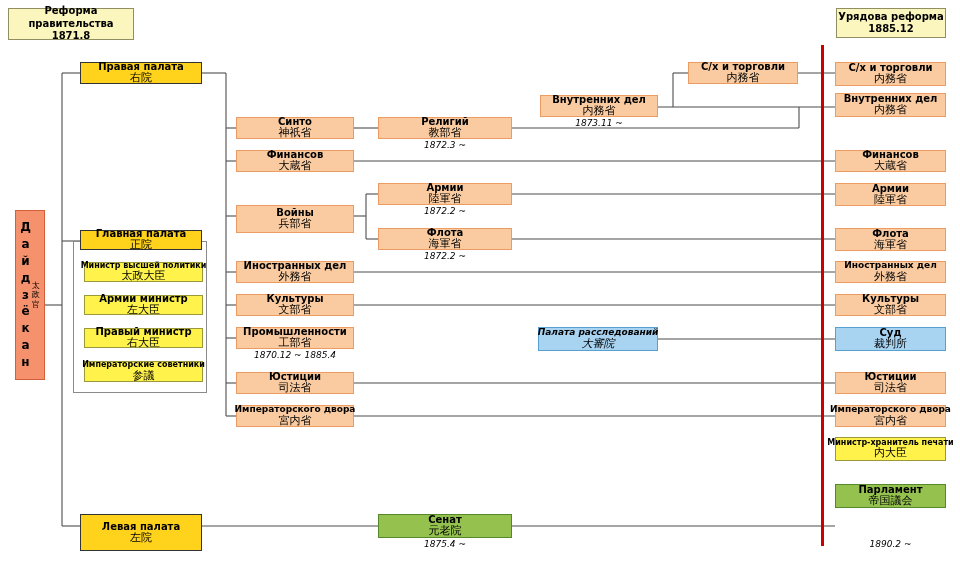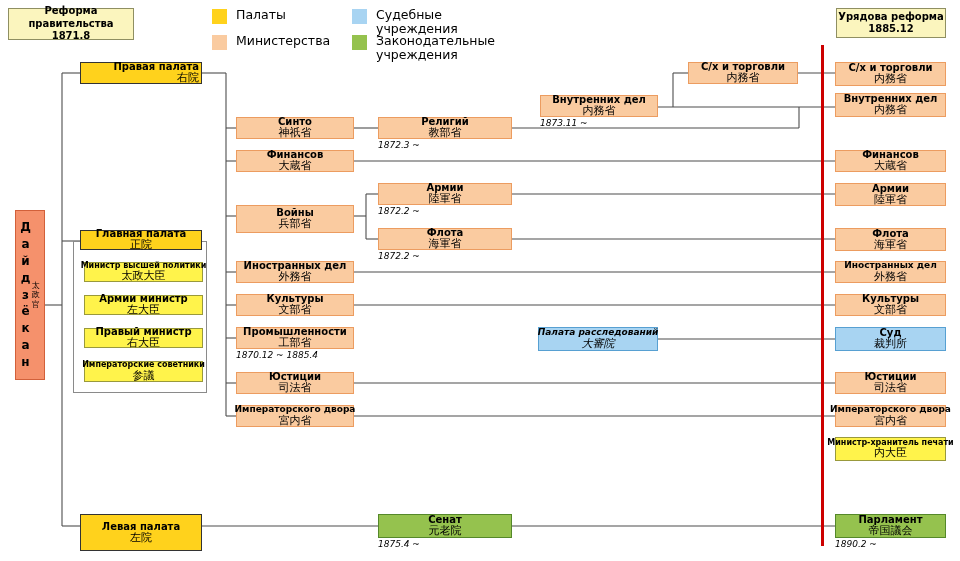--- a/index.html
+++ b/index.html
@@ -15,21 +15,21 @@
         text-align:center;line-height:1.1;box-sizing:border-box;padding:1px 2px;}
   .node .ru{font-weight:bold;font-size:10px;white-space:nowrap;}
   .node .jp{font-size:11px;white-space:nowrap;}
   .node.md .ru{font-size:9px;}
   .node.sm .ru{font-size:8px;}
   .chamber{background:var(--chamber,#FFD21C);border:1px solid var(--chamber-border,#333);}
   .sub{background:var(--sub,#FFF34B);border:1px solid var(--sub-border,#99993C);}
   .ministry{background:var(--ministry,#FACBA0);border:1px solid var(--ministry-border,#EC9C60);}
   .court{background:var(--court,#A8D4F2);border:1px solid var(--court-border,#57A0D2);}
   .legislature{background:var(--legislature,#95C24E);border:1px solid var(--legislature-border,#55882A);}
-  .date{position:absolute;font-style:italic;font-size:9px;white-space:nowrap;}
+  .date{position:absolute;font-style:italic;font-size:9px;text-align:center;white-space:nowrap;}
   .note{position:absolute;background:var(--note,#FBF5BE);border:1px solid var(--note-border,#8F8F62);
         box-sizing:border-box;text-align:center;font-weight:bold;font-size:10px;line-height:1.25;
         display:flex;flex-direction:column;justify-content:center;}
   .legend{position:absolute;left:212px;top:8px;display:grid;
           grid-template-rows:24px auto;grid-template-columns:140px 210px;grid-auto-flow:column;row-gap:2px;}
   .legend-item{display:flex;gap:9px;align-items:flex-start;}
   .legend-item .sw{width:15px;height:15px;flex:0 0 auto;margin-top:1px;}
   .legend-item .lb{font-size:12.5px;line-height:1.15;max-width:130px;}
   .dajokan{position:absolute;left:15px;top:210px;width:30px;height:170px;
            background:var(--root,#F5916C);border:1px solid var(--root-border,#D2603A);
@@ -87,38 +87,20 @@
   <div class="note" style="left:8px;top:8px;width:126px;height:32px;">
     <div>Реформа правительства</div>
     <div>1871.8</div>
   </div>
 
   <div class="note" style="left:836px;top:8px;width:110px;height:30px;">
     <div>Урядова реформа</div>
     <div>1885.12</div>
   </div>
 
-  <div class="legend" id="legend">
-      <div class="legend-item">
-        <span class="sw" style="background: rgb(255, 210, 28);"></span>
-        <span class="lb">Палаты</span>
-      </div>
-      <div class="legend-item">
-        <span class="sw" style="background: rgb(250, 203, 160);"></span>
-        <span class="lb">Министерства</span>
-      </div>
-      <div class="legend-item">
-        <span class="sw" style="background: rgb(168, 212, 242);"></span>
-        <span class="lb">Судебные учреждения</span>
-      </div>
-      <div class="legend-item">
-        <span class="sw" style="background: rgb(149, 194, 78);"></span>
-        <span class="lb">Законодательные учреждения</span>
-      </div>
-    </div>
 
   <div class="dajokan">
     <div class="dj-ru" id="dj-ru">
         <span>Д</span>
         <span>а</span>
         <span>й</span>
         <span>д</span>
         <span>з</span>
         <span>ё</span>
         <span>к</span>
@@ -126,21 +108,21 @@
         <span>н</span>
       </div>
     <div class="dj-jp" id="dj-jp">
         <span>太</span>
         <span>政</span>
         <span>官</span>
       </div>
   </div>
 
   <div id="nodes">
-      <div class="node chamber" style="left: 80px; top: 62px; width: 122px; height: 22px; align-items: flex-end;">
+      <div class="node chamber" style="left: 80px; top: 62px; width: 122px; height: 22px;">
         <div class="ru">Правая палата</div>
         <div class="jp">右院</div>
       </div>
       <div class="node chamber" style="left: 80px; top: 230px; width: 122px; height: 20px;">
         <div class="ru">Главная палата</div>
         <div class="jp">正院</div>
       </div>
       <div class="node sub sm" style="left: 84px; top: 262px; width: 119px; height: 20px;">
         <div class="ru">Министр высшей политики</div>
         <div class="jp">太政大臣</div>
@@ -264,20 +246,20 @@
         <div class="jp">司法省</div>
       </div>
       <div class="node ministry md" style="left: 835px; top: 405px; width: 111px; height: 22px;">
         <div class="ru">Императорского двора</div>
         <div class="jp">宮内省</div>
       </div>
       <div class="node sub sm" style="left: 835px; top: 437px; width: 111px; height: 24px;">
         <div class="ru">Министр-хранитель печати</div>
         <div class="jp">内大臣</div>
       </div>
-      <div class="node legislature" style="left: 835px; top: 514px; width: 111px; height: 24px;">
+      <div class="node legislature" style="left: 835px; top: 484px; width: 111px; height: 24px;">
         <div class="ru">Парламент</div>
         <div class="jp">帝国議会</div>
       </div>
       <div class="date" style="left: 835px; top: 539px; width: 111px;">1890.2 ~</div>
     </div>
 
 </div>
 
 </body></html>

